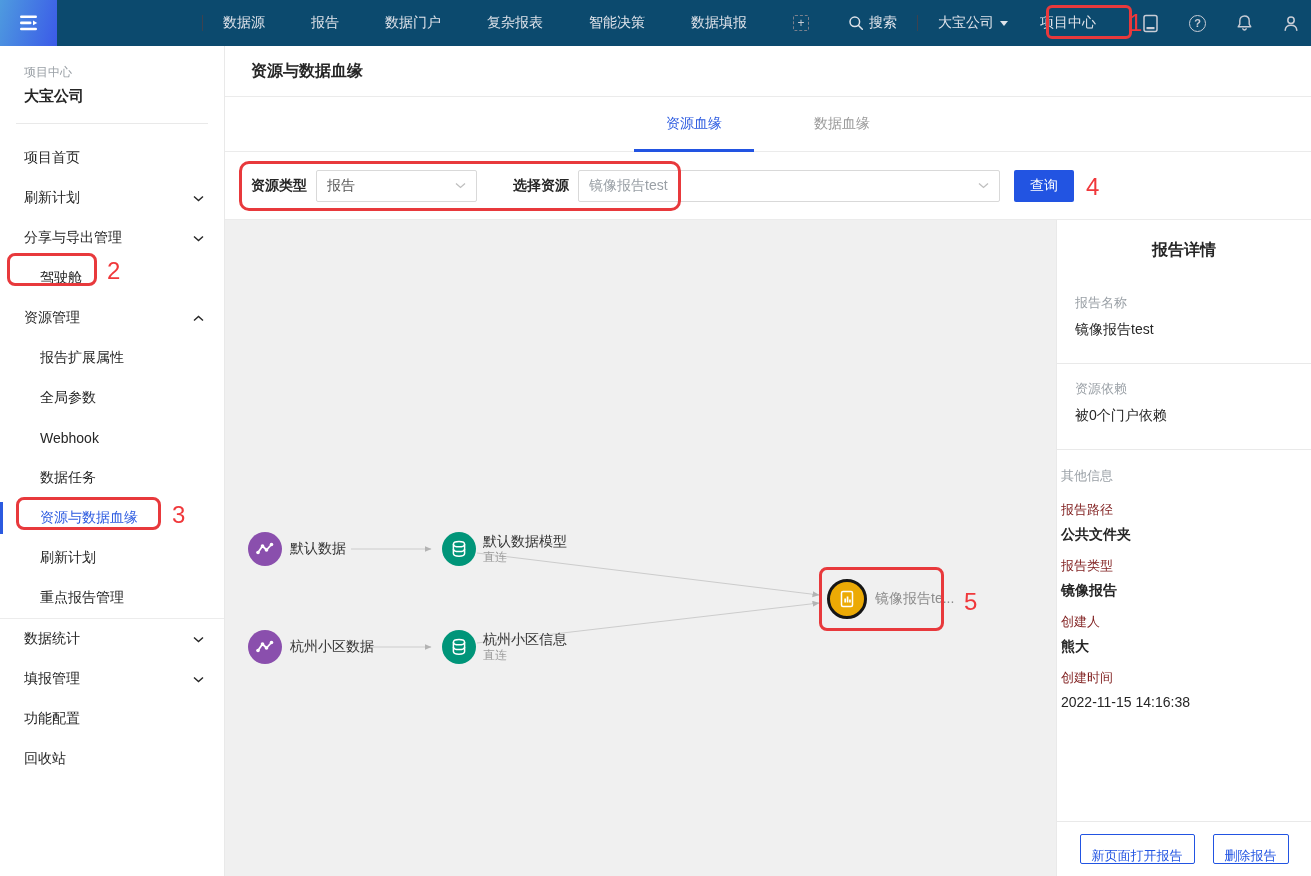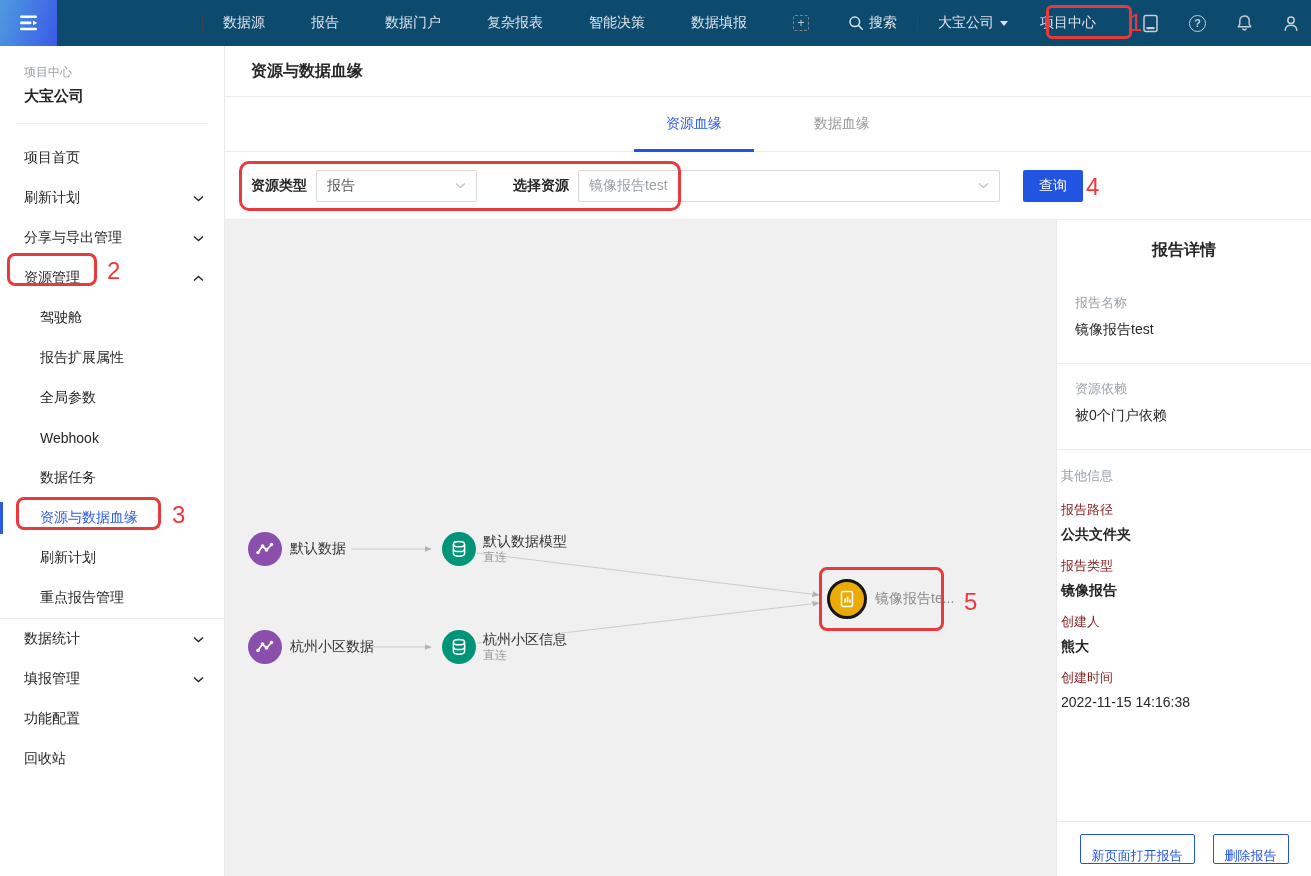--- a/index.html
+++ b/index.html
@@ -45,21 +45,21 @@
   .tab { display:flex; align-items:center; padding:0 32px; margin:0 14px; font-size:14px; color:#999; cursor:pointer; position:relative; }
   .tab.active { color:#2b5ae0; }
   .tab.active::after { content:""; position:absolute; left:0; right:0; bottom:-1px; height:3px; background:#2254e2; }
 
   .filter-bar { height:68px; flex:none; display:flex; align-items:center; padding-left:26px; border-bottom:1px solid #ebebeb; }
   .f-label { font-size:14px; font-weight:700; color:#262626; margin-right:9px; white-space:nowrap; }
   .select { height:32px; border:1px solid #d9d9d9; border-radius:2px; background:#fff; display:flex; align-items:center; padding:0 10px; font-size:14px; cursor:pointer; }
   .sel-type { width:161px; margin-right:36px; color:#595959; }
   .sel-res { width:422px; color:#9aa0a6; }
   .sel-chev { margin-left:auto; display:flex; }
-  .query-btn { margin-left:23px; width:60px; height:32px; background:#2254e2; border:none; border-radius:2px; color:#fff; font-size:14px; cursor:pointer; font-family:inherit; }
+  .query-btn { margin-left:14px; width:60px; height:32px; background:#2254e2; border:none; border-radius:2px; color:#fff; font-size:14px; cursor:pointer; font-family:inherit; }
 
   .content-row { flex:1; display:flex; min-height:0; }
   .graph-area { flex:1; background:#f0f0f0; position:relative; }
   .edges { position:absolute; left:0; top:0; }
 
   .gnode { position:absolute; display:flex; align-items:center; cursor:pointer; }
   .gcircle { width:34px; height:34px; border-radius:50%; display:flex; align-items:center; justify-content:center; flex:none; }
   .c-purple { background:#8a4fad; }
   .c-green { background:#009579; }
   .c-yellow { width:40px; height:40px; background:#ecaa05; border:3px solid #161616; }
@@ -179,31 +179,31 @@
           </span>
       </div>
       <div class="mitem">
         <span>分享与导出管理</span>
         <span class="chev">
             <svg width="11" height="7">
               <polyline points="1,1.5 5.5,5.5 10,1.5" fill="none" stroke="#262626" stroke-width="1.4"></polyline>
             </svg>
           </span>
       </div>
+      <div class="mitem msub">
+          <span>驾驶舱</span>
+        </div>
       <div class="mitem">
         <span>资源管理</span>
         <span class="chev">
             <svg width="11" height="7">
               <polyline points="1,5.5 5.5,1.5 10,5.5" fill="none" stroke="#262626" stroke-width="1.4"></polyline>
             </svg>
           </span>
       </div>
-      <div class="mitem msub">
-          <span>驾驶舱</span>
-        </div>
       <div class="mitem msub">
           <span>报告扩展属性</span>
         </div>
       <div class="mitem msub">
           <span>全局参数</span>
         </div>
       <div class="mitem msub">
           <span>Webhook</span>
         </div>
       <div class="mitem msub">

